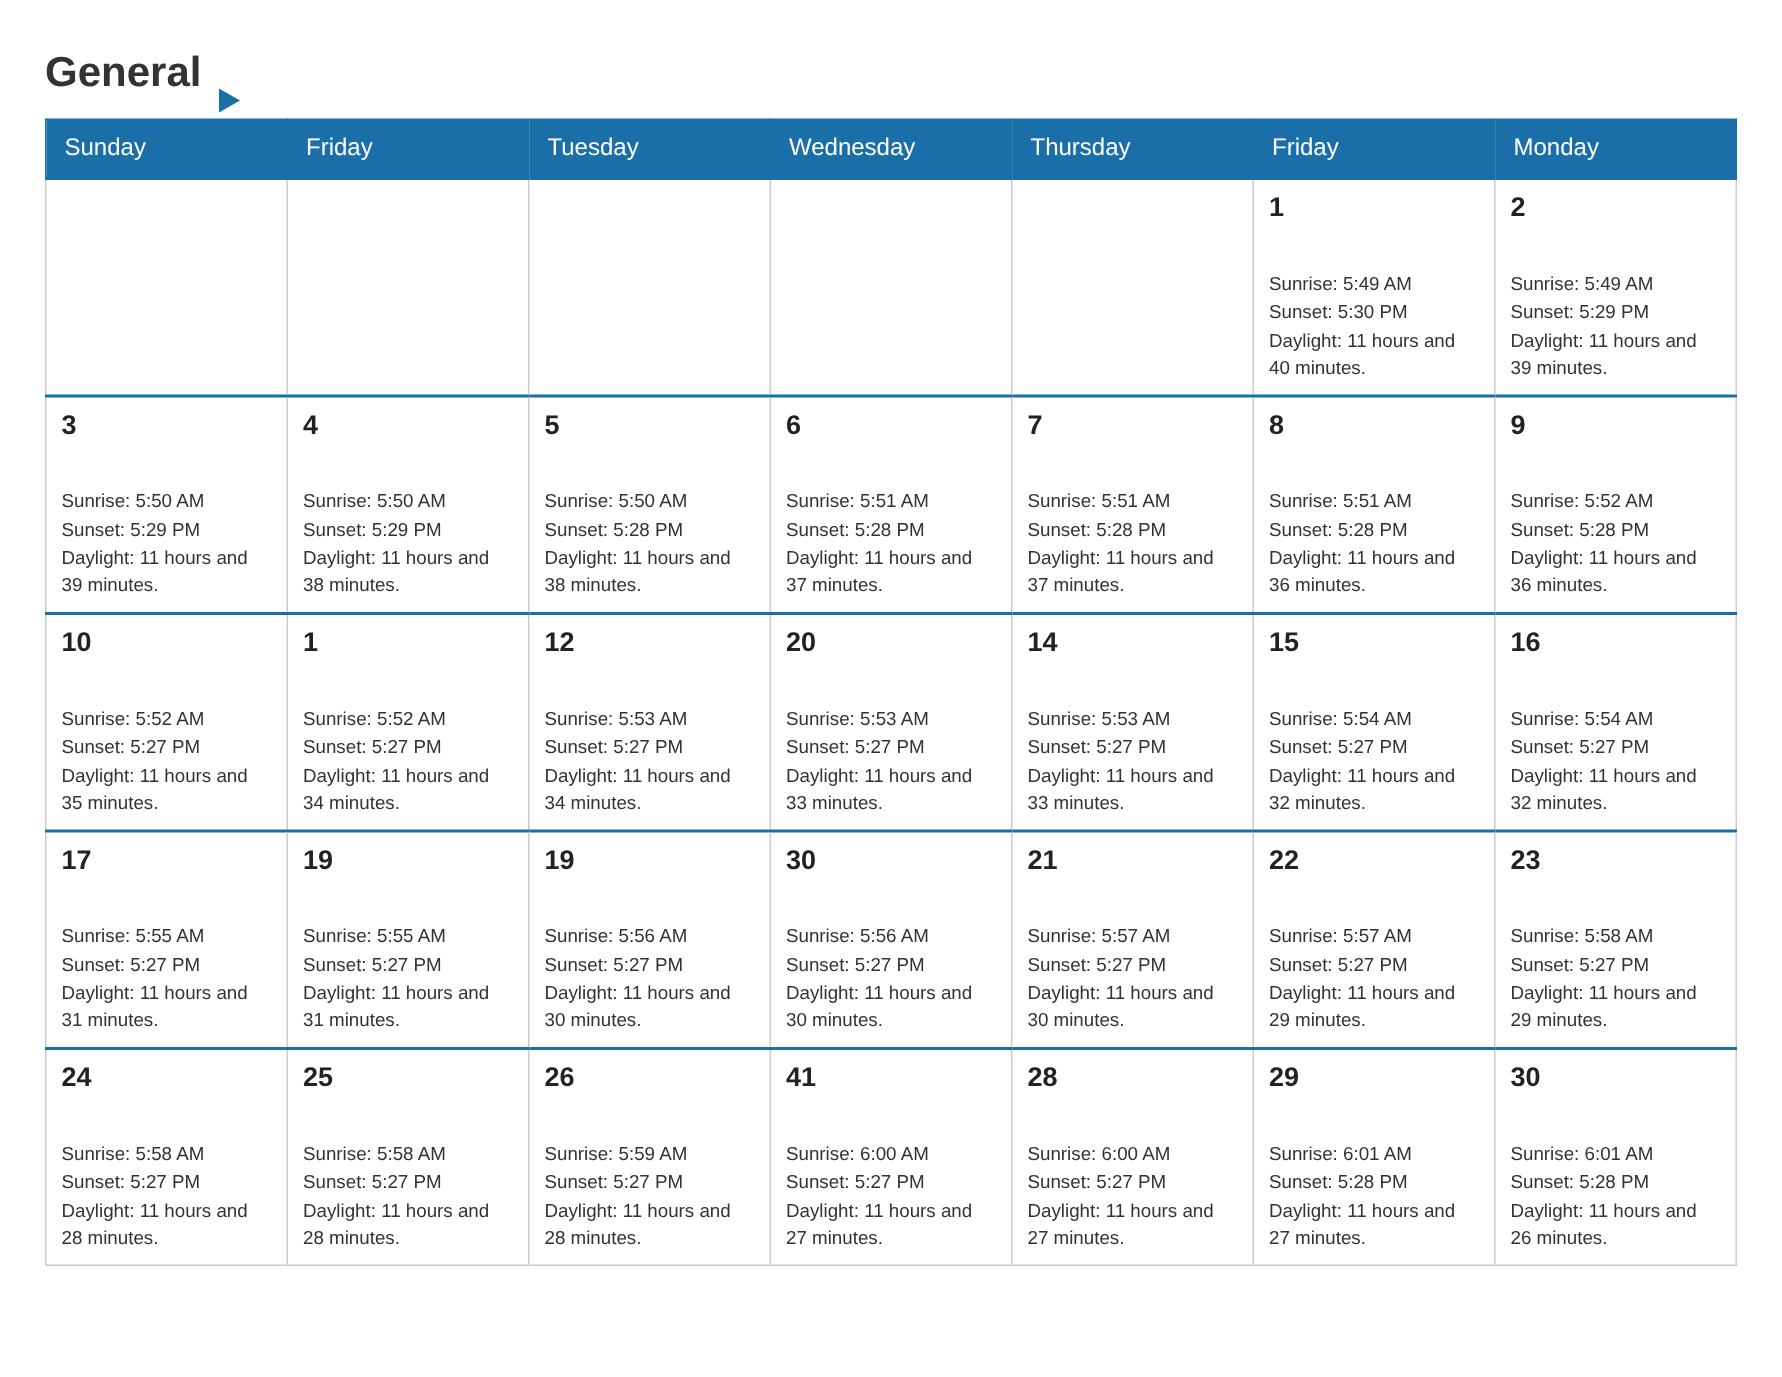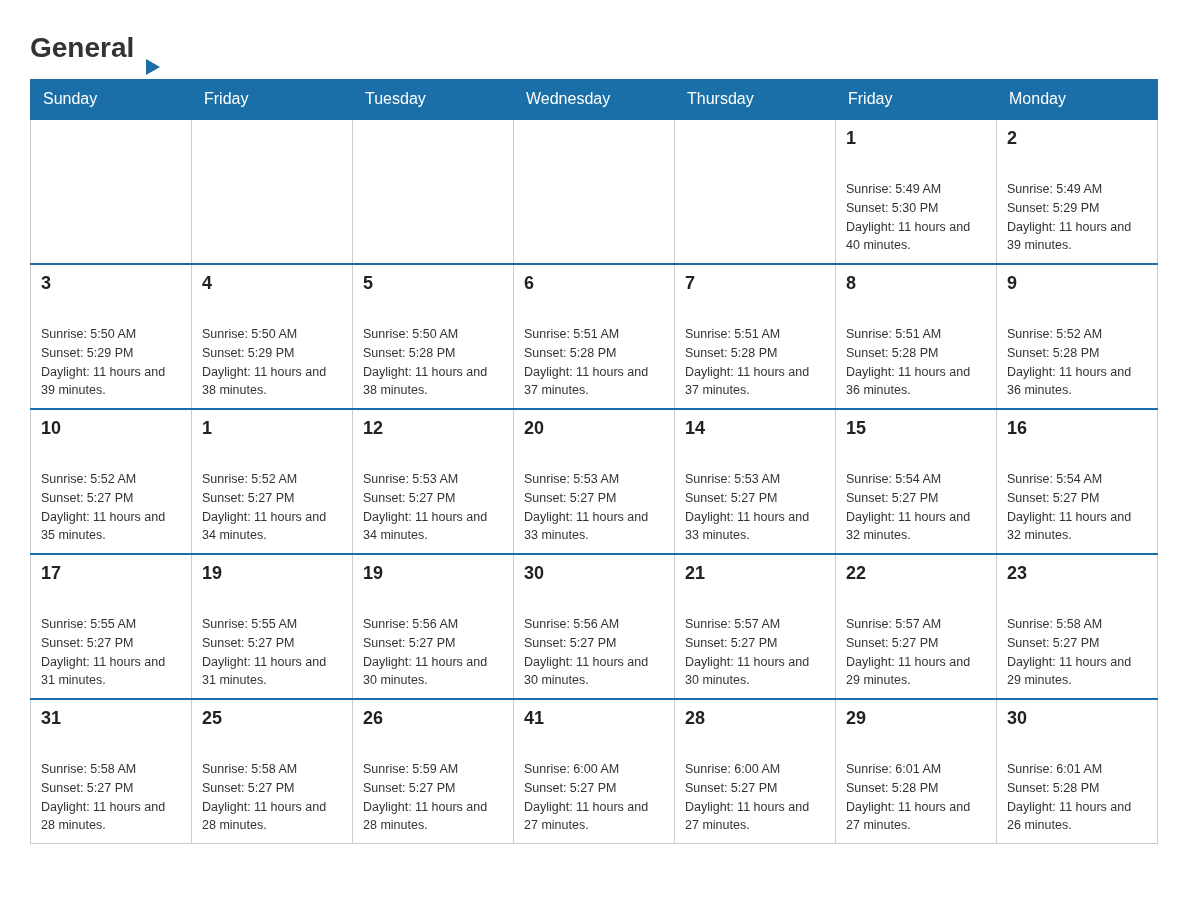--- a/index.html
+++ b/index.html
@@ -226,21 +226,21 @@
           <div class="day-number">22</div>
           <div class="day-info">Sunrise: 5:57 AM<br>Sunset: 5:27 PM<br>Daylight: 11 hours and 29 minutes.</div>
         </td>
         <td>
           <div class="day-number">23</div>
           <div class="day-info">Sunrise: 5:58 AM<br>Sunset: 5:27 PM<br>Daylight: 11 hours and 29 minutes.</div>
         </td>
       </tr>
       <tr class="week-row">
         <td>
-          <div class="day-number">31</div>
+          <div class="day-number">24</div>
           <div class="day-info">Sunrise: 5:58 AM<br>Sunset: 5:27 PM<br>Daylight: 11 hours and 28 minutes.</div>
         </td>
         <td>
           <div class="day-number">25</div>
           <div class="day-info">Sunrise: 5:58 AM<br>Sunset: 5:27 PM<br>Daylight: 11 hours and 28 minutes.</div>
         </td>
         <td>
           <div class="day-number">26</div>
           <div class="day-info">Sunrise: 5:59 AM<br>Sunset: 5:27 PM<br>Daylight: 11 hours and 28 minutes.</div>
         </td>

